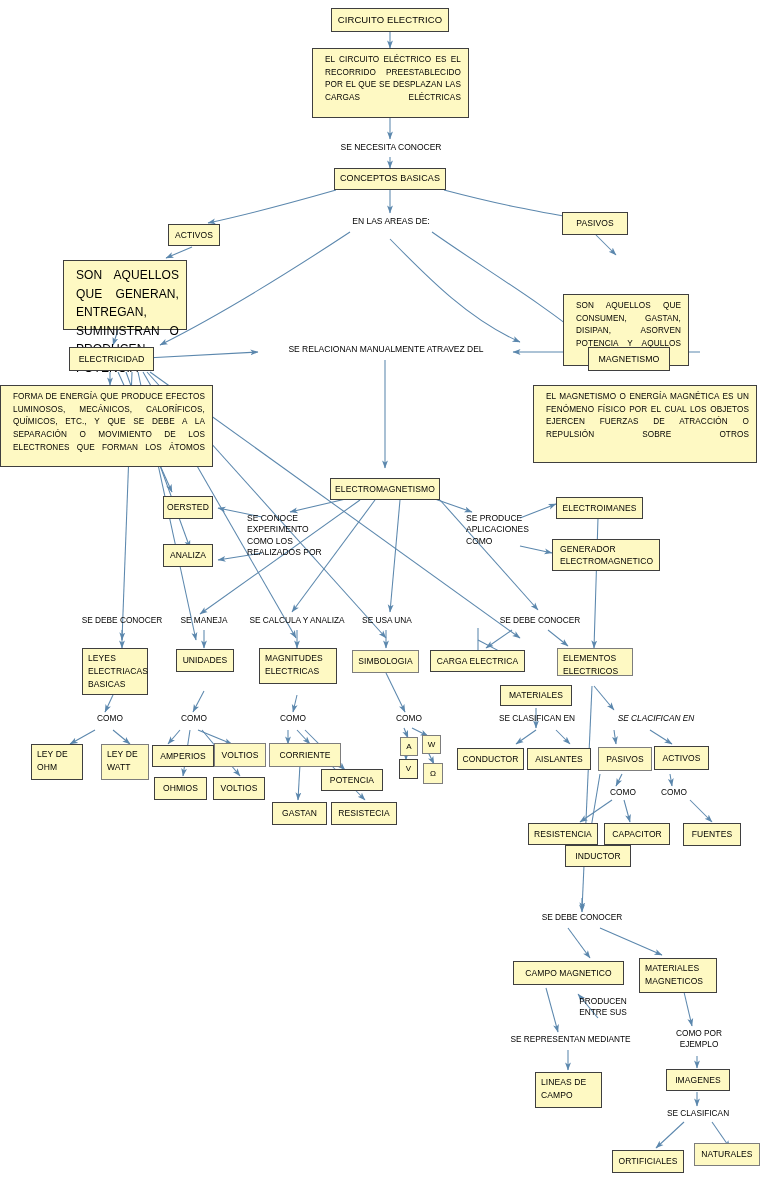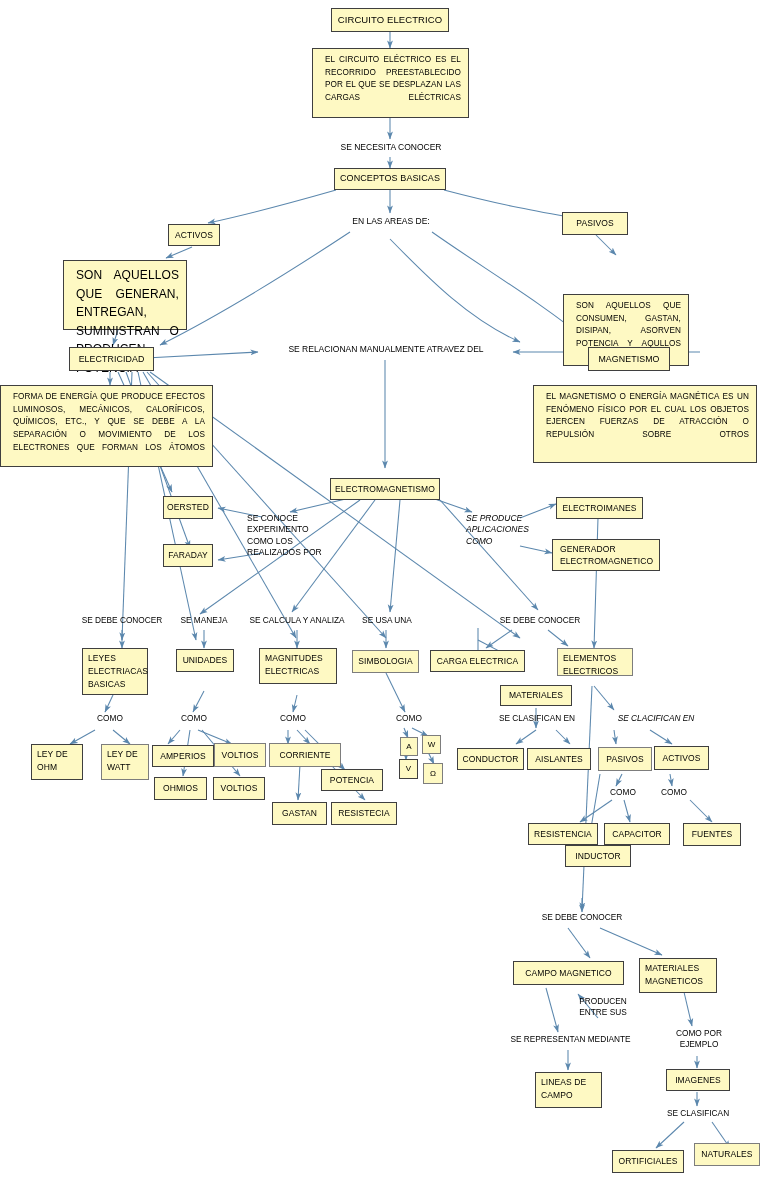--- a/index.html
+++ b/index.html
@@ -182,28 +182,28 @@
   <div class="node just" style="left:0px;top:385px;width:213px;height:82px;font-size:8.2px;">FORMA DE ENERGÍA QUE PRODUCE EFECTOS LUMINOSOS, MECÁNICOS, CALORÍFICOS, QUÍMICOS, ETC., Y QUE SE DEBE A LA SEPARACIÓN O MOVIMIENTO DE LOS ELECTRONES QUE FORMAN LOS ÁTOMOS</div>
 
   <div class="node just" style="left:533px;top:385px;width:224px;height:78px;font-size:8.2px;">EL MAGNETISMO O ENERGÍA MAGNÉTICA ES UN FENÓMENO FÍSICO POR EL CUAL LOS OBJETOS EJERCEN FUERZAS DE ATRACCIÓN O REPULSIÓN SOBRE OTROS</div>
 
   <div class="lbl c" style="left:258px;top:344px;width:256px;font-size:8.5px;">SE RELACIONAN MANUALMENTE ATRAVEZ DEL</div>
 
   <div class="node" style="left:330px;top:478px;width:110px;height:22px;font-size:8.5px;">ELECTROMAGNETISMO</div>
 
   <div class="node" style="left:163px;top:496px;width:50px;height:23px;font-size:8.5px;">OERSTED</div>
 
-  <div class="node" style="left:163px;top:544px;width:50px;height:23px;font-size:8.5px;">FARADAY</div>
+  <div class="node" style="left:163px;top:544px;width:50px;height:23px;font-size:8.5px;">ANALIZA</div>
 
   <div class="lbl l" style="left:247px;top:513px;width:112px;font-size:8.5px;">SE CONOCE
 EXPERIMENTO
 COMO LOS
 REALIZADOS POR</div>
 
-  <div class="lbl l" style="left:466px;top:513px;width:90px;font-size:8.5px;font-style:italic;">SE PRODUCE
+  <div class="lbl l" style="left:466px;top:513px;width:90px;font-size:8.5px;">SE PRODUCE
 APLICACIONES
 COMO</div>
 
   <div class="node" style="left:556px;top:497px;width:87px;height:22px;font-size:8.5px;">ELECTROIMANES</div>
 
   <div class="node left" style="left:552px;top:539px;width:108px;height:32px;font-size:8.5px;">GENERADOR ELECTROMAGNETICO</div>
 
   <div class="lbl c" style="left:62px;top:615px;width:120px;font-size:8.3px;">SE DEBE CONOCER</div>
   <div class="lbl c" style="left:166px;top:615px;width:76px;font-size:8.3px;">SE MANEJA</div>
   <div class="lbl c" style="left:240px;top:615px;width:114px;font-size:8.3px;">SE CALCULA Y ANALIZA</div>

